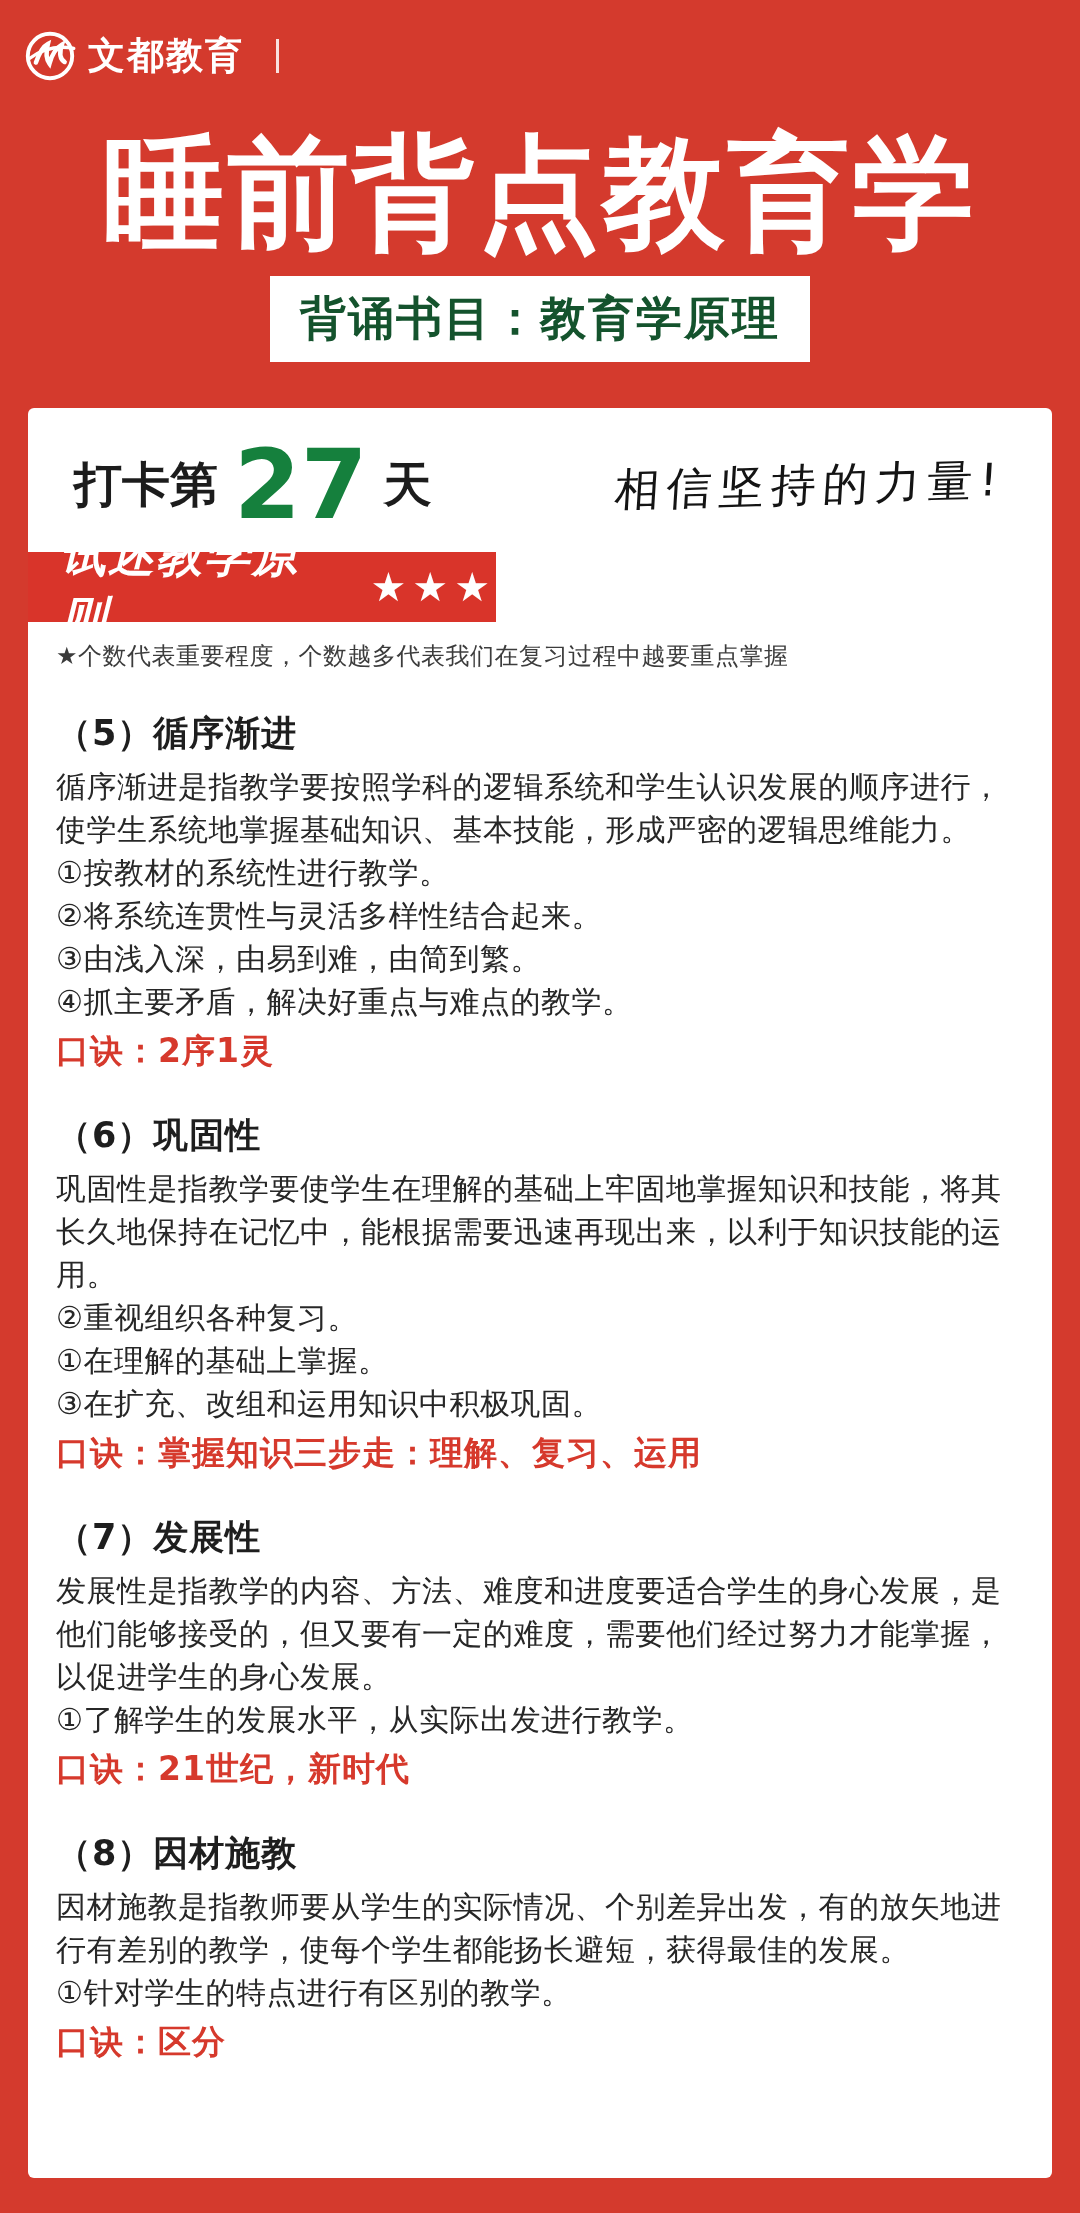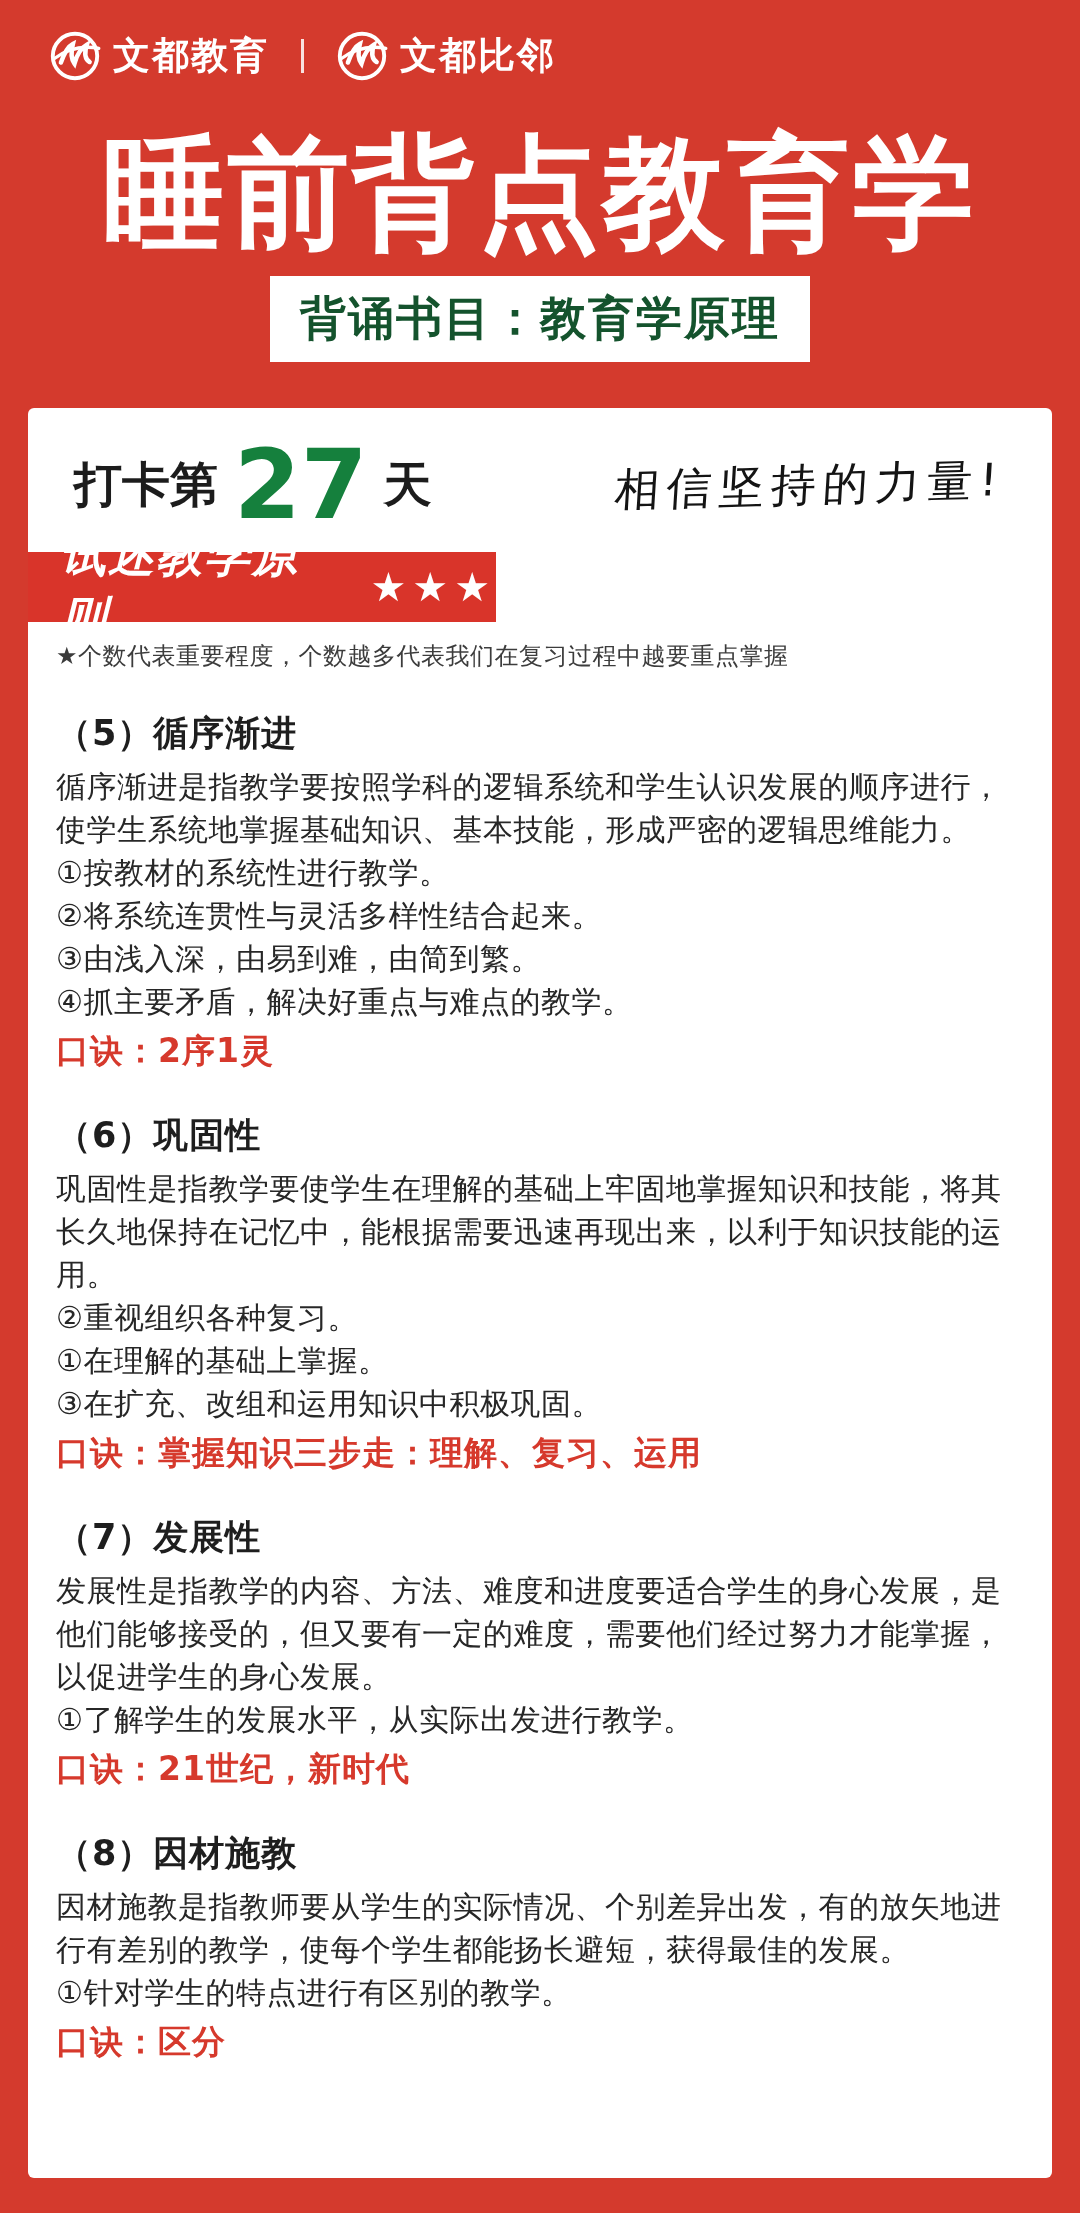--- a/index.html
+++ b/index.html
@@ -7,21 +7,21 @@
   body {
     background: #D43A2D;
     font-family: "DejaVu Sans", "Liberation Sans", sans-serif;
     position: relative;
   }
 
   
   .topbar {
     display: flex;
     align-items: center;
-    padding: 30px 0 0 49px;
+    padding: 30px 0 0 24px;
   }
   .logo { display: flex; align-items: center; gap: 12px; }
   .logo svg { width: 52px; height: 52px; display: block; }
   .logo-text {
     color: #ffffff;
     font-size: 37px;
     font-weight: 900;
     letter-spacing: 2px;
   }
   .logo-divider {
@@ -155,28 +155,20 @@
 <div class="topbar">
   <div class="logo">
     <svg viewBox="0 0 48 48" aria-hidden="true">
       <circle cx="24" cy="24" r="20.5" fill="none" stroke="#ffffff" stroke-width="3.6"></circle>
       <path d="M11 30 C15 19 18 15 22 13 C20 21 20.5 27 23.5 31 C26 22 29.5 16.5 35 13.5 C32.5 21 33.5 27 37.5 29.5" fill="none" stroke="#ffffff" stroke-width="4.2" stroke-linecap="round"></path>
       <path d="M4 27 C16 18 31 14 46 17" fill="none" stroke="#ffffff" stroke-width="3" stroke-linecap="round"></path>
     </svg>
     <span class="logo-text">文都教育</span>
   </div>
   <div class="logo-divider"></div>
-  <div class="logo">
-    <svg viewBox="0 0 48 48" aria-hidden="true">
-      <circle cx="24" cy="24" r="20.5" fill="none" stroke="#ffffff" stroke-width="3.6"></circle>
-      <path d="M11 30 C15 19 18 15 22 13 C20 21 20.5 27 23.5 31 C26 22 29.5 16.5 35 13.5 C32.5 21 33.5 27 37.5 29.5" fill="none" stroke="#ffffff" stroke-width="4.2" stroke-linecap="round"></path>
-      <path d="M4 27 C16 18 31 14 46 17" fill="none" stroke="#ffffff" stroke-width="3" stroke-linecap="round"></path>
-    </svg>
-    <span class="logo-text">文都比邻</span>
-  </div>
 </div>
 
 <h1 class="title">睡前背点教育学</h1>
 <div class="subtitle-wrap">
   <span class="subtitle-box">背诵书目：教育学原理</span>
 </div>
 
 <div class="card">
 
   <div class="checkin-row">

